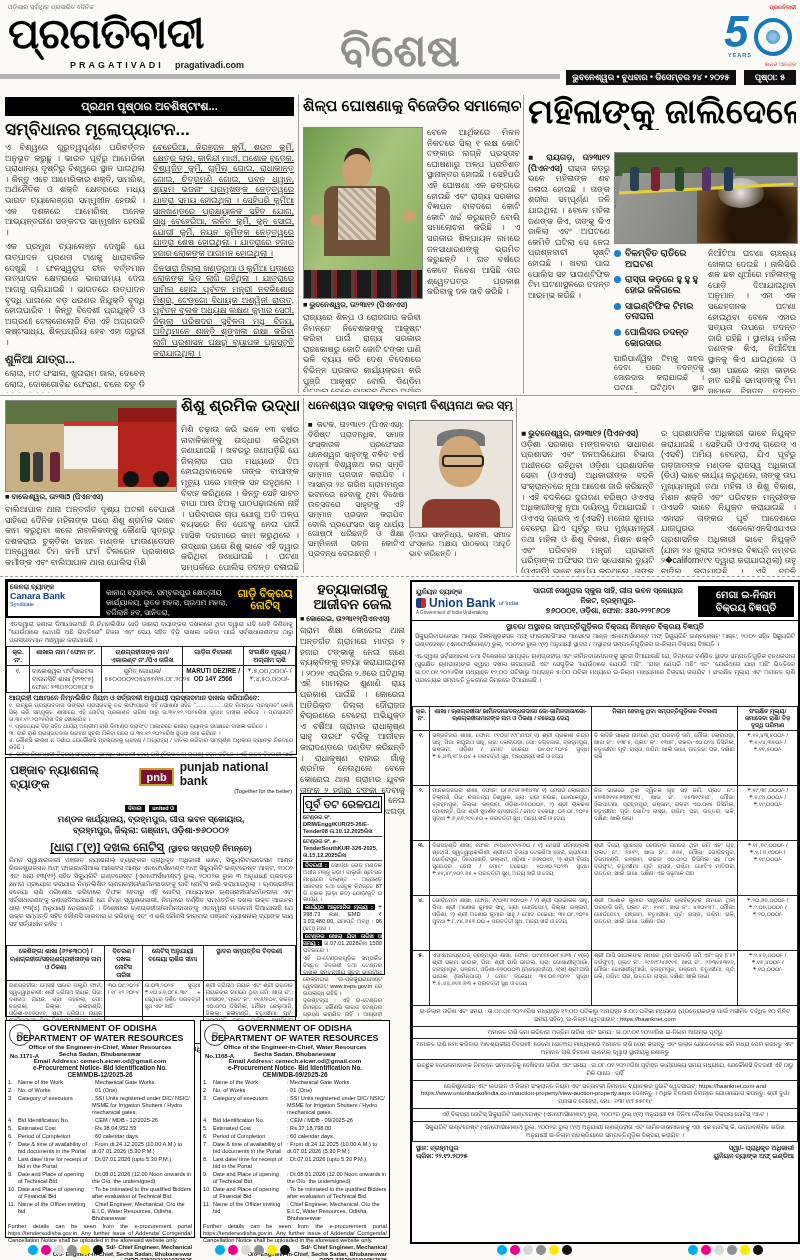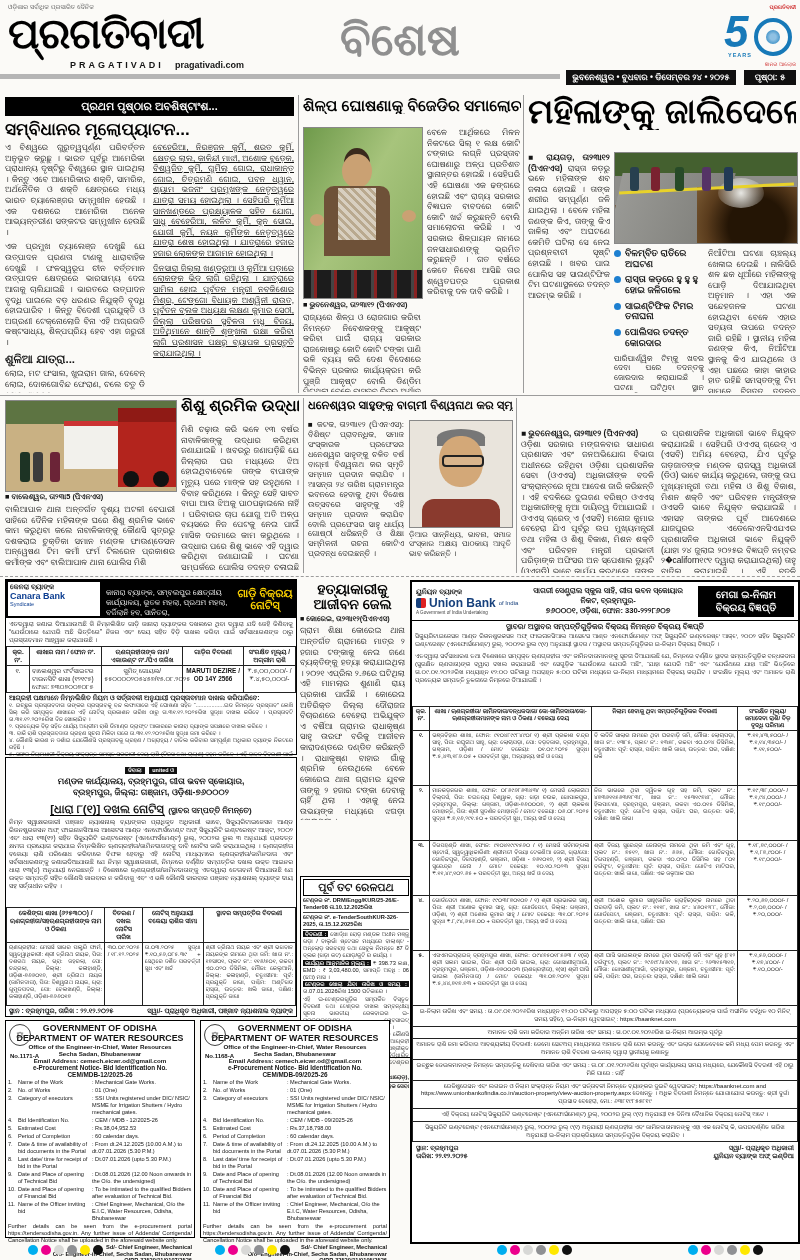--- a/index.html
+++ b/index.html
@@ -68,21 +68,21 @@
 </style>
 </head>
 <body>
 
 <div class="page">
 
   <div class="abs tiny" style="left:8px;top:3px;color:#555;">ଓଡ଼ିଶାର ସର୍ବାଧିକ ପ୍ରସାରିତ ଦୈନିକ</div>
   <div class="abs logotype" style="left:8px;top:13px;">ପ୍ରଗତିବାଦୀ</div>
   <div class="abs b" style="left:70px;top:60px;font-size:9px;letter-spacing:3px;">PRAGATIVADI</div>
   <div class="abs b" style="left:175px;top:60px;font-size:9px;">pragativadi.com</div>
-  <div class="abs edition c" style="left:290px;top:13px;width:220px;">ବିଶେଷ</div>
+  <div class="abs edition c" style="left:290px;top:24px;width:220px;">ବିଶେଷ</div>
 
   <div class="abs" style="left:718px;top:4px;width:78px;height:64px;">
     <div style="position:absolute;right:0;top:0;font-size:5.5px;color:#c22;font-weight:bold;">ପ୍ରଗତିବାଦୀ</div>
     <div style="position:absolute;left:6px;top:6px;font-size:44px;font-weight:900;color:#1779b8;line-height:1;font-style:italic;">5</div>
     <div style="position:absolute;left:36px;top:14px;width:30px;height:30px;border:4px solid #1779b8;border-radius:50%;display:flex;align-items:center;justify-content:center;">
       <div style="width:14px;height:14px;border-radius:50%;background:radial-gradient(circle,#8fc1e3 30%,#1779b8);"></div>
     </div>
     <div style="position:absolute;left:10px;top:48px;font-size:5.5px;color:#1779b8;font-weight:bold;letter-spacing:1px;">YEARS</div>
     <div style="position:absolute;right:0;bottom:0;font-size:5.5px;color:#c22;">ଜ୍ଞାନର ଆଲୋକ</div>
   </div>
@@ -257,21 +257,21 @@
     </div>
   </div>
 
   <div class="abs" style="left:300px;top:582px;width:105px;">
     <div class="headline c" style="font-size:14px;">ହତ୍ୟାକାରୀକୁ</div>
     <div class="headline c" style="font-size:14px;margin-bottom:3px;">ଆଜୀବନ ଜେଲ</div>
     <div class="b" style="font-size:7.2px;">■ କୋରେଇ, ତା୨୩ା୧୨(ପିଏନଏସ)</div>
     <div class="small j ov" style="height:195px;margin-top:2px;">ଗ୍ରାମ ଶିକ୍ଷା କୋରେଇ ଥାନା ଅନ୍ତର୍ଗତ ଗ୍ରାମରେ ମାତ୍ର ୨ ହଜାର ଟଙ୍କାକୁ ନେଇ ଜଣେ ବ୍ୟକ୍ତିଙ୍କୁ ହତ୍ୟା କରାଯାଇଥିଲା । ୨୦୨୧ ଏପ୍ରିଲ ୨.୬ରେ ଘଟିଥିଲା ଏହି ମାମଲାର ଶୁଣାଣି ରାୟ ପ୍ରକାଶ ପାଇଁଛି । କୋରେଇ ଅତିରିକ୍ତ ଜିଲ୍ଲା ଦୌରାଜଜ ବିଚାରଣରେ ବେହେରା ଅଭିଯୁକ୍ତ ଏ ବର୍ଷିଆ ଗ୍ରାମର ରାଧାକୃଷ୍ଣ ସାହୁ ଉରଫ ବରିକୁ ଆଜୀବନ କାରାଦଣ୍ଡରେ ଦଣ୍ଡିତ କରିଛନ୍ତି । ରାଧାକୃଷ୍ଣ ବାହାର ଗାଁକୁ ଶ୍ରମିକ ନେଉଥିଲେ ବେଳେ କୋରେଇ ଥାନା ଗ୍ରାମର ଯୁବକ ତାଙ୍କୁ ୨ ହଜାର ଟଙ୍କା ଦେବାକୁ ଚାହିଁ ଥିଲା । ଏହାକୁ ନେଇ ଉଭୟଙ୍କ ମଧ୍ୟରେ ଝଗଡ଼ା ହୋଇଥିଲା ।</div>
   </div>
 
-  <div class="adbox" style="left:300px;top:876px;width:112px;height:182px;padding:2px;box-sizing:border-box;">
+  <div class="adbox" style="left:300px;top:793px;width:85px;height:182px;padding:2px;box-sizing:border-box;">
     <div class="c b" style="font-size:11px;border:1px solid #000;border-style:double;padding:1px 0;">ପୂର୍ବ ତଟ ରେଳପଥ</div>
     <div class="micro b" style="border-bottom:1px solid #444;padding:1px 0;">ଟେଣ୍ଡର ନଂ. DRM/Engg/KUR/25-26/E-Tender08 ତା.10.12.2025ରିଖ</div>
     <div class="micro b" style="border-bottom:1px solid #444;padding:1px 0;">ଟେଣ୍ଡର ନଂ. e-TenderSouthKUR-326-2025, ତା.15.12.2025ରିଖ</div>
     <div>
 
         <div class="micro j" style="margin:1px 0;">
           <span class="rail-label">ବିବରଣୀ :</span>
           <span>ଖୋର୍ଦ୍ଧା ରୋଡ଼ ମଣ୍ଡଳ ଅଧୀନ ମଞ୍ଜୁ ଗଡ଼ା / ବାଲୁଗାଁ ଷ୍ଟେସନ ମଧ୍ୟରେ ବାଲାଷ୍ଟ - ଅନ୍‌ଲୋଡ଼ ସରବରାହ ତଥା ସେବୁଳ ନିମନ୍ତେ 87 ଡି ବ୍ଲକ (ଗଡ଼ା କଟ) ଯୋଡ଼/କୁଟି ର କାର୍ଯ୍ୟ ।</span>
         </div>
 
@@ -288,20 +288,28 @@
     <div class="micro j" style="margin-top:1px;">ଏହି ଇ-ଟେଣ୍ଡରଗୁଡ଼ିକ ସମ୍ପର୍କିତ ବିସ୍ତୃତ ବିବରଣୀ ତଥା ଟେଣ୍ଡର ଦାଖଲ ସମ୍ବନ୍ଧୀୟ ସୂଚନା ଭାରତୀୟ ରେଳବାଇର ଇ-ପ୍ରକ୍ୟୁରମେଣ୍ଟ ୱେବସାଇଟ୍ www.ireps.gov.in ରେ ଉପଲବ୍ଧ ରହିଛି ।</div>
     <div class="micro j">ଦ୍ରଷ୍ଟବ୍ୟ : ଏହି ଇ-ଟେଣ୍ଡର ନିମନ୍ତେ କୌଣସି କାଗଜ ଟେଣ୍ଡର ଗ୍ରହଣ କରାଯିବ ନାହିଁ । ଆଗ୍ରହୀ ଟେଣ୍ଡରଦାତା ଉକ୍ତ ୱେବସାଇଟରେ ପଞ୍ଜୀକୃତ ହୋଇ ଡିଜିଟାଲ ସାର୍ଟିଫିକେଟ ସହିତ ନିର୍ଦ୍ଧାରିତ ତାରିଖ ସୁଦ୍ଧା ଇ-ଟେଣ୍ଡର ପୋର୍ଟାଲରେ ଟେଣ୍ଡର ଦାଖଲ କରିବାକୁ ହେବ ।</div>
     <div class="micro b" style="text-align:right;margin-top:1px;">ବରିଷ୍ଠ ମଣ୍ଡଳ ଯନ୍ତ୍ରୀ (ଖୋର୍ଦ୍ଧାରୋଡ଼),</div>
     <div style="display:flex;justify-content:space-between;border-top:1px solid #444;margin-top:1px;">
       <span class="micro b">PR-327/9/25-26</span>
       <span class="micro b">ଗ୍ରାହକ ସେବା</span>
     </div>
   </div>
 
   <div class="adbox" style="left:5px;top:757px;width:290px;height:258px;">
+    <div style="display:flex;align-items:center;gap:6px;padding:2px 4px;">
+      <div class="b" style="font-size:12px;">ପଞ୍ଜାବ ନ୍ୟାଶନାଲ୍ ବ୍ୟାଙ୍କ</div>
+      <div style="background:#7a1230;color:#fff;font-weight:900;font-size:11px;padding:1px 5px;border:2px solid #c9a227;">pnb</div>
+      <div>
+        <div class="b" style="font-size:12px;">punjab national bank</div>
+        <div style="font-size:5.5px;text-align:right;">(Together for the better)</div>
+      </div>
+    </div>
     <div class="c">
       <span class="chip" style="font-size:5.5px;">ଦିବାଲା</span>
       <span class="chip" style="font-size:5.5px;">united ଓ</span>
     </div>
     <div class="c b" style="font-size:8.6px;">ମଣ୍ଡଳ କାର୍ଯ୍ୟାଳୟ, ବ୍ରହ୍ମପୁର, ଗୀତା ଭବନ ସ୍କୋୟାର,</div>
     <div class="c b" style="font-size:8.6px;">ବ୍ରହ୍ମପୁର, ଜିଲ୍ଲା: ଗଞ୍ଜାମ, ଓଡ଼ିଶା-୭୬୦୦୦୨</div>
     <div class="c" style="margin:1px 0;">
       <span class="b" style="font-size:11.5px;border-bottom:1px solid #000;">[ଧାରା ୮(୧)] ଦଖଲ ନୋଟିସ୍</span>
       <span class="b" style="font-size:8px;">(ସ୍ଥାବର ସମ୍ପତ୍ତି ନିମନ୍ତେ)</span>
     </div>

